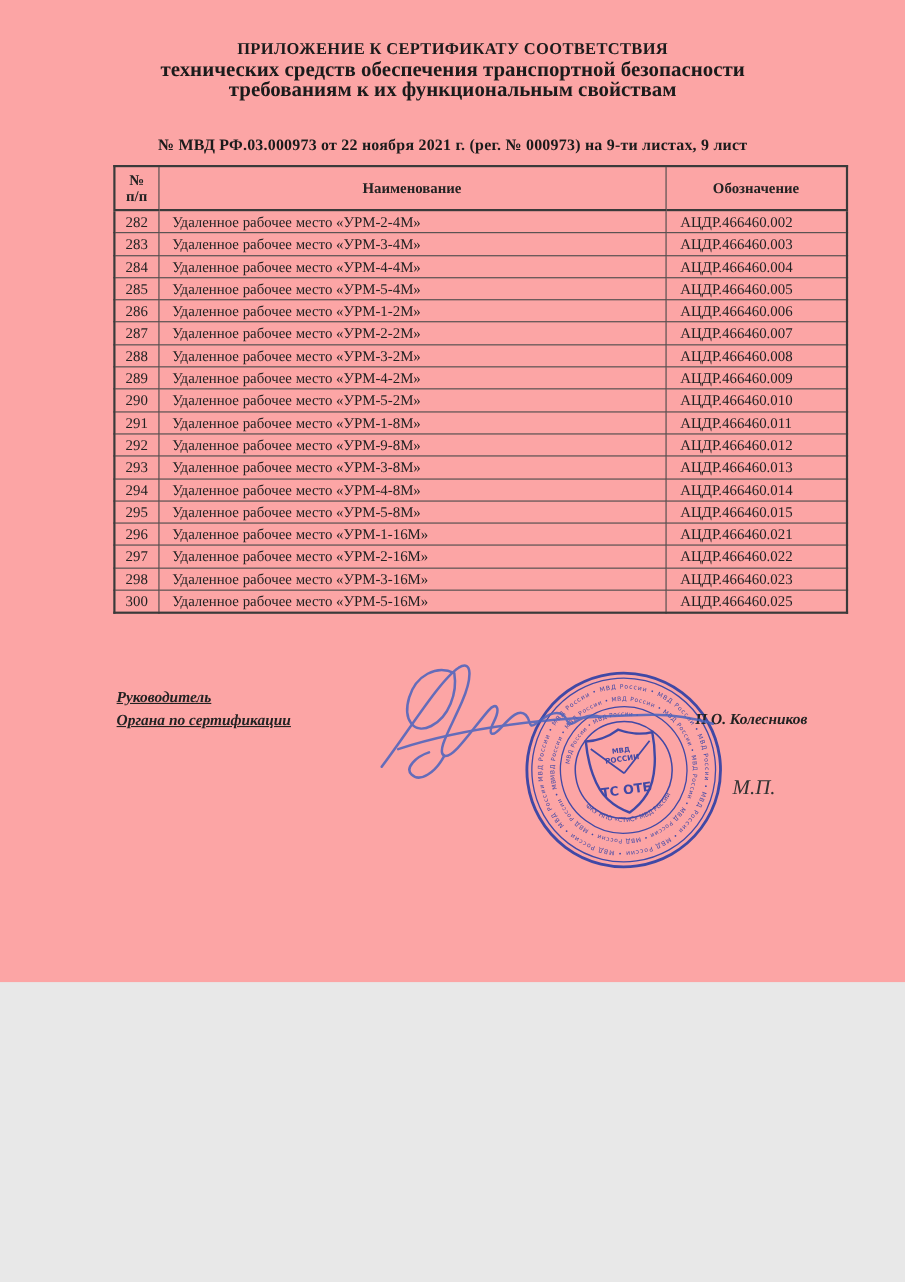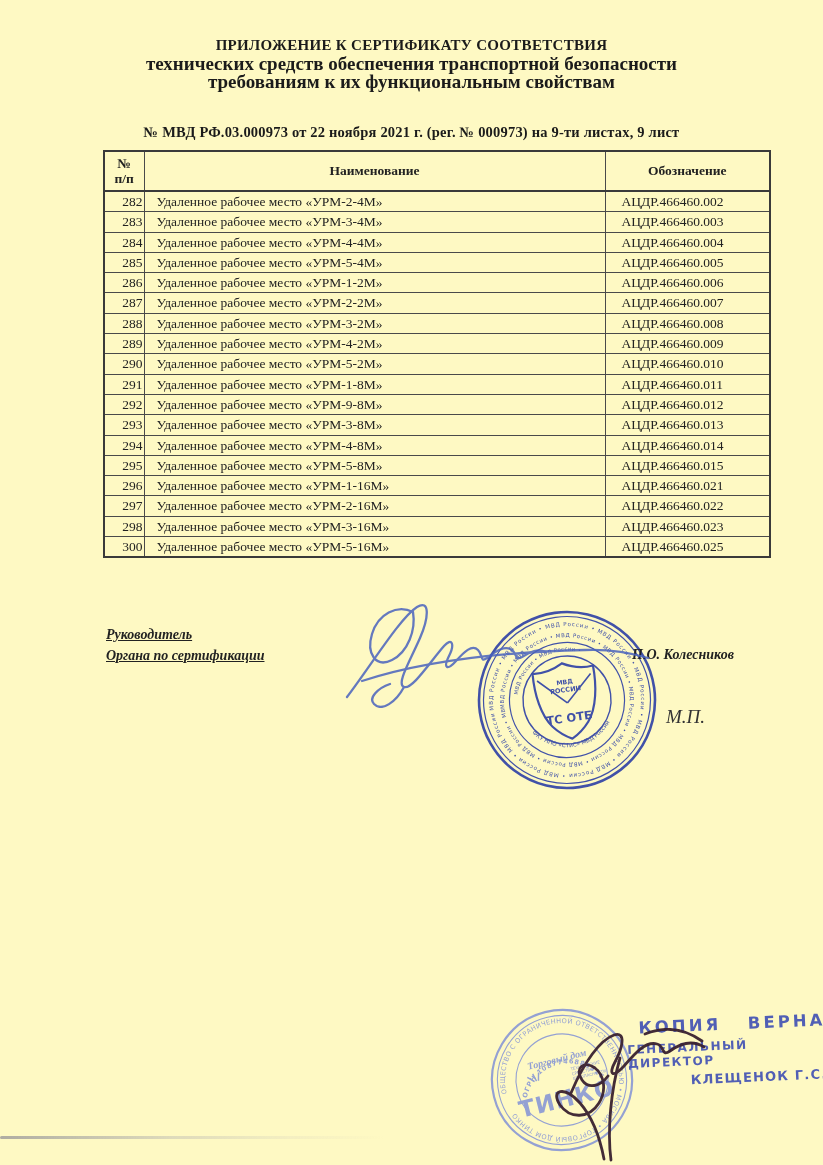--- a/index.html
+++ b/index.html
@@ -1,18 +1,18 @@
 <!DOCTYPE html>
 <html><head>
 <meta charset="utf-8">
 <style>
   html,body{margin:0;padding:0;background:#e8e8e8;}
   .page{
-    position:relative;width:823px;height:1165px;margin:0 auto;
-    background:#fef9c3;overflow:hidden;
+    position:relative;width:823px;height:893px;margin:0 auto;
+    background:#fca5a5;overflow:hidden;
     font-family:"Liberation Serif","DejaVu Serif",serif;color:#1b1b1b;
   }
   
   .doc-header{position:absolute;top:36px;left:0;width:823px;text-align:center;}
   .title-main{font-size:15px;font-weight:bold;letter-spacing:.3px;line-height:19px;}
   .title-sub{font-size:19px;font-weight:bold;line-height:18px;}
   .number-line{
     position:absolute;top:103px;left:0;width:823px;text-align:center;
     font-size:14.5px;font-weight:bold;letter-spacing:.2px;margin-top:21px;
   }
@@ -20,24 +20,24 @@
   table.cert-table{
     position:absolute;left:103px;top:150px;width:666px;
     border-collapse:collapse;font-size:13.5px;color:#222;
     border:2px solid #3a3a3a;table-layout:fixed;
   }
   .cert-table th,.cert-table td{border:1px solid #4a4a4a;padding:0;}
   .cert-table thead th{height:38px;font-weight:bold;text-align:center;vertical-align:middle;border-bottom:2px solid #3a3a3a;}
   .cert-table col.c-num{width:40px;}
   .cert-table col.c-name{width:461px;}
   .cert-table col.c-des{width:165px;}
-  .cert-table tbody td{height:19.3px;line-height:19.3px;white-space:nowrap;overflow:hidden;padding-left:16px;}
+  .cert-table tbody td{height:19.3px;line-height:19.3px;white-space:nowrap;overflow:hidden;}
   .cert-table td.cell-num{text-align:center;}
   .cert-table td.cell-name{padding-left:12px;}
-  .cert-table td.cell-des{}
+  .cert-table td.cell-des{padding-left:13px;}
   .th-num-wrap{line-height:15px;display:block;}
   
   .role-block{
     position:absolute;left:106px;top:624px;
     font-weight:bold;font-style:italic;font-size:14px;line-height:21px;color:#222;text-decoration:underline;
   }
   .signer-name{
     position:absolute;left:632px;top:647px;z-index:5;
     font-weight:bold;font-style:italic;font-size:14px;color:#222;
   }

